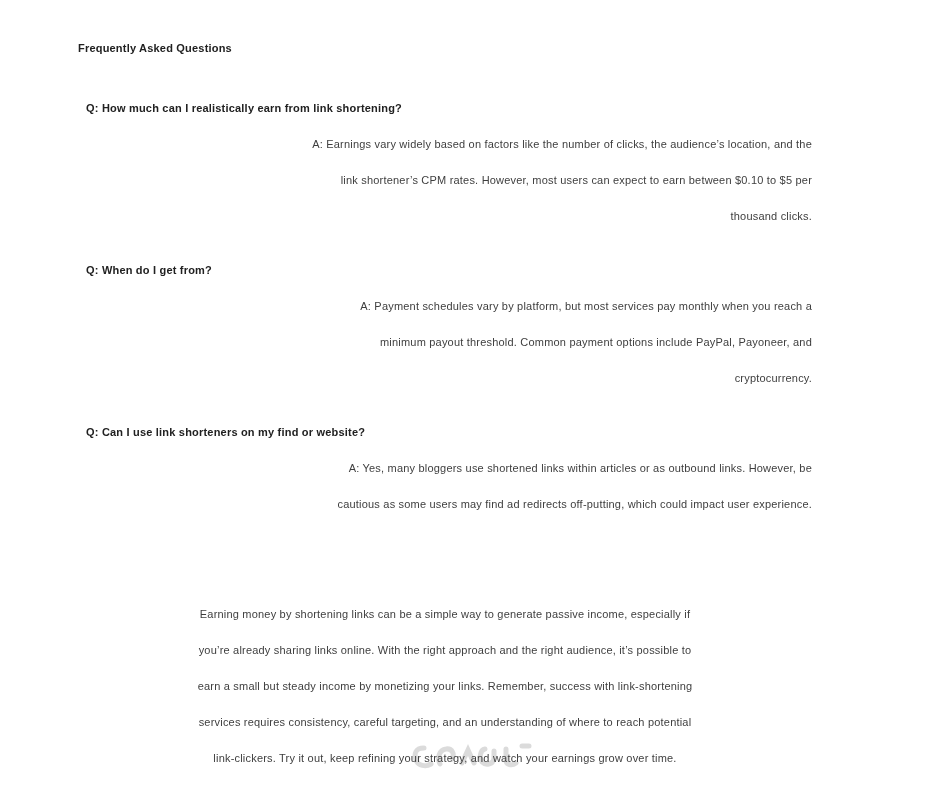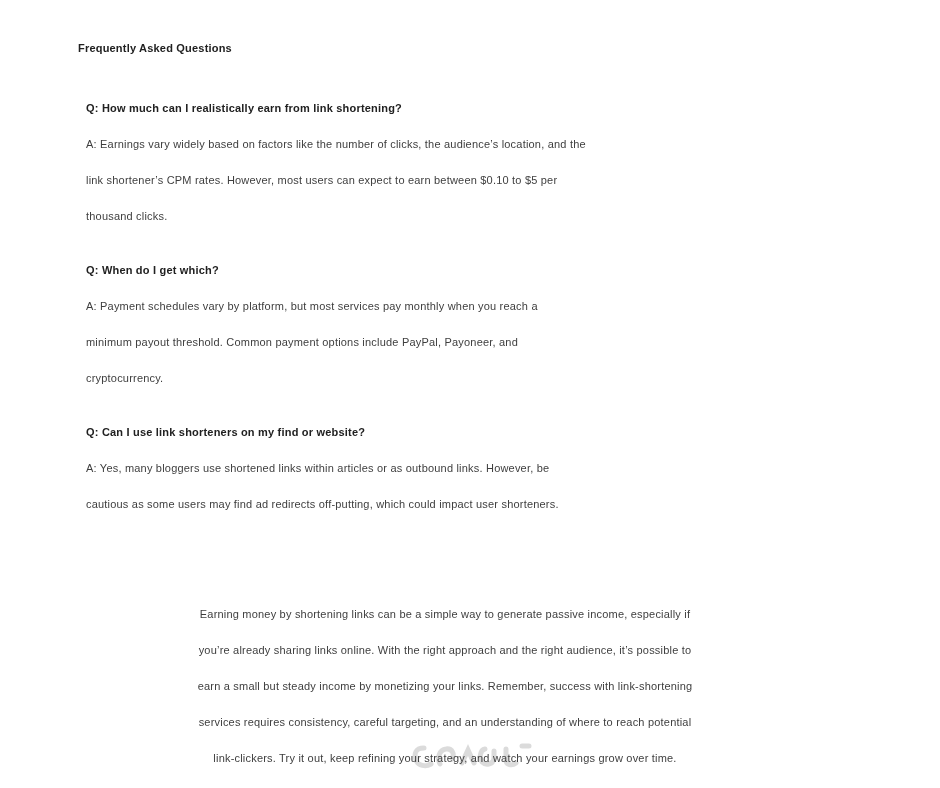--- a/index.html
+++ b/index.html
@@ -34,20 +34,21 @@
     margin: 0 0 18px 8px;
   }
   .question {
     font-weight: 700;
     color: #212121;
     margin: 0;
   }
   .answer {
     margin: 0;
     white-space: pre-line;
+    text-align: right;
   }
   .closing {
     margin: 74px 0 0 0;
     white-space: pre-line;
     text-align: center;
   }
   .watermark {
     position: absolute;
     left: 410px;
     top: 740px;
@@ -76,30 +77,30 @@
   <p class="section-title">Frequently Asked Questions</p>
 
   <div class="qa-block">
     <p class="question">Q: How much can I realistically earn from link shortening?</p>
     <p class="answer">A: Earnings vary widely based on factors like the number of clicks, the audience’s location, and the
 link shortener’s CPM rates. However, most users can expect to earn between $0.10 to $5 per
 thousand clicks.</p>
   </div>
 
   <div class="qa-block">
-    <p class="question">Q: When do I get which?</p>
+    <p class="question">Q: When do I get from?</p>
     <p class="answer">A: Payment schedules vary by platform, but most services pay monthly when you reach a
 minimum payout threshold. Common payment options include PayPal, Payoneer, and
 cryptocurrency.</p>
   </div>
 
   <div class="qa-block">
     <p class="question">Q: Can I use link shorteners on my find or website?</p>
     <p class="answer">A: Yes, many bloggers use shortened links within articles or as outbound links. However, be
-cautious as some users may find ad redirects off-putting, which could impact user shorteners.</p>
+cautious as some users may find ad redirects off-putting, which could impact user experience.</p>
   </div>
 
   <p class="closing">Earning money by shortening links can be a simple way to generate passive income, especially if
 you’re already sharing links online. With the right approach and the right audience, it’s possible to
 earn a small but steady income by monetizing your links. Remember, success with link-shortening
 services requires consistency, careful targeting, and an understanding of where to reach potential
 link-clickers. Try it out, keep refining your strategy, and watch your earnings grow over time.</p>
 </div>
 
 </body></html>

